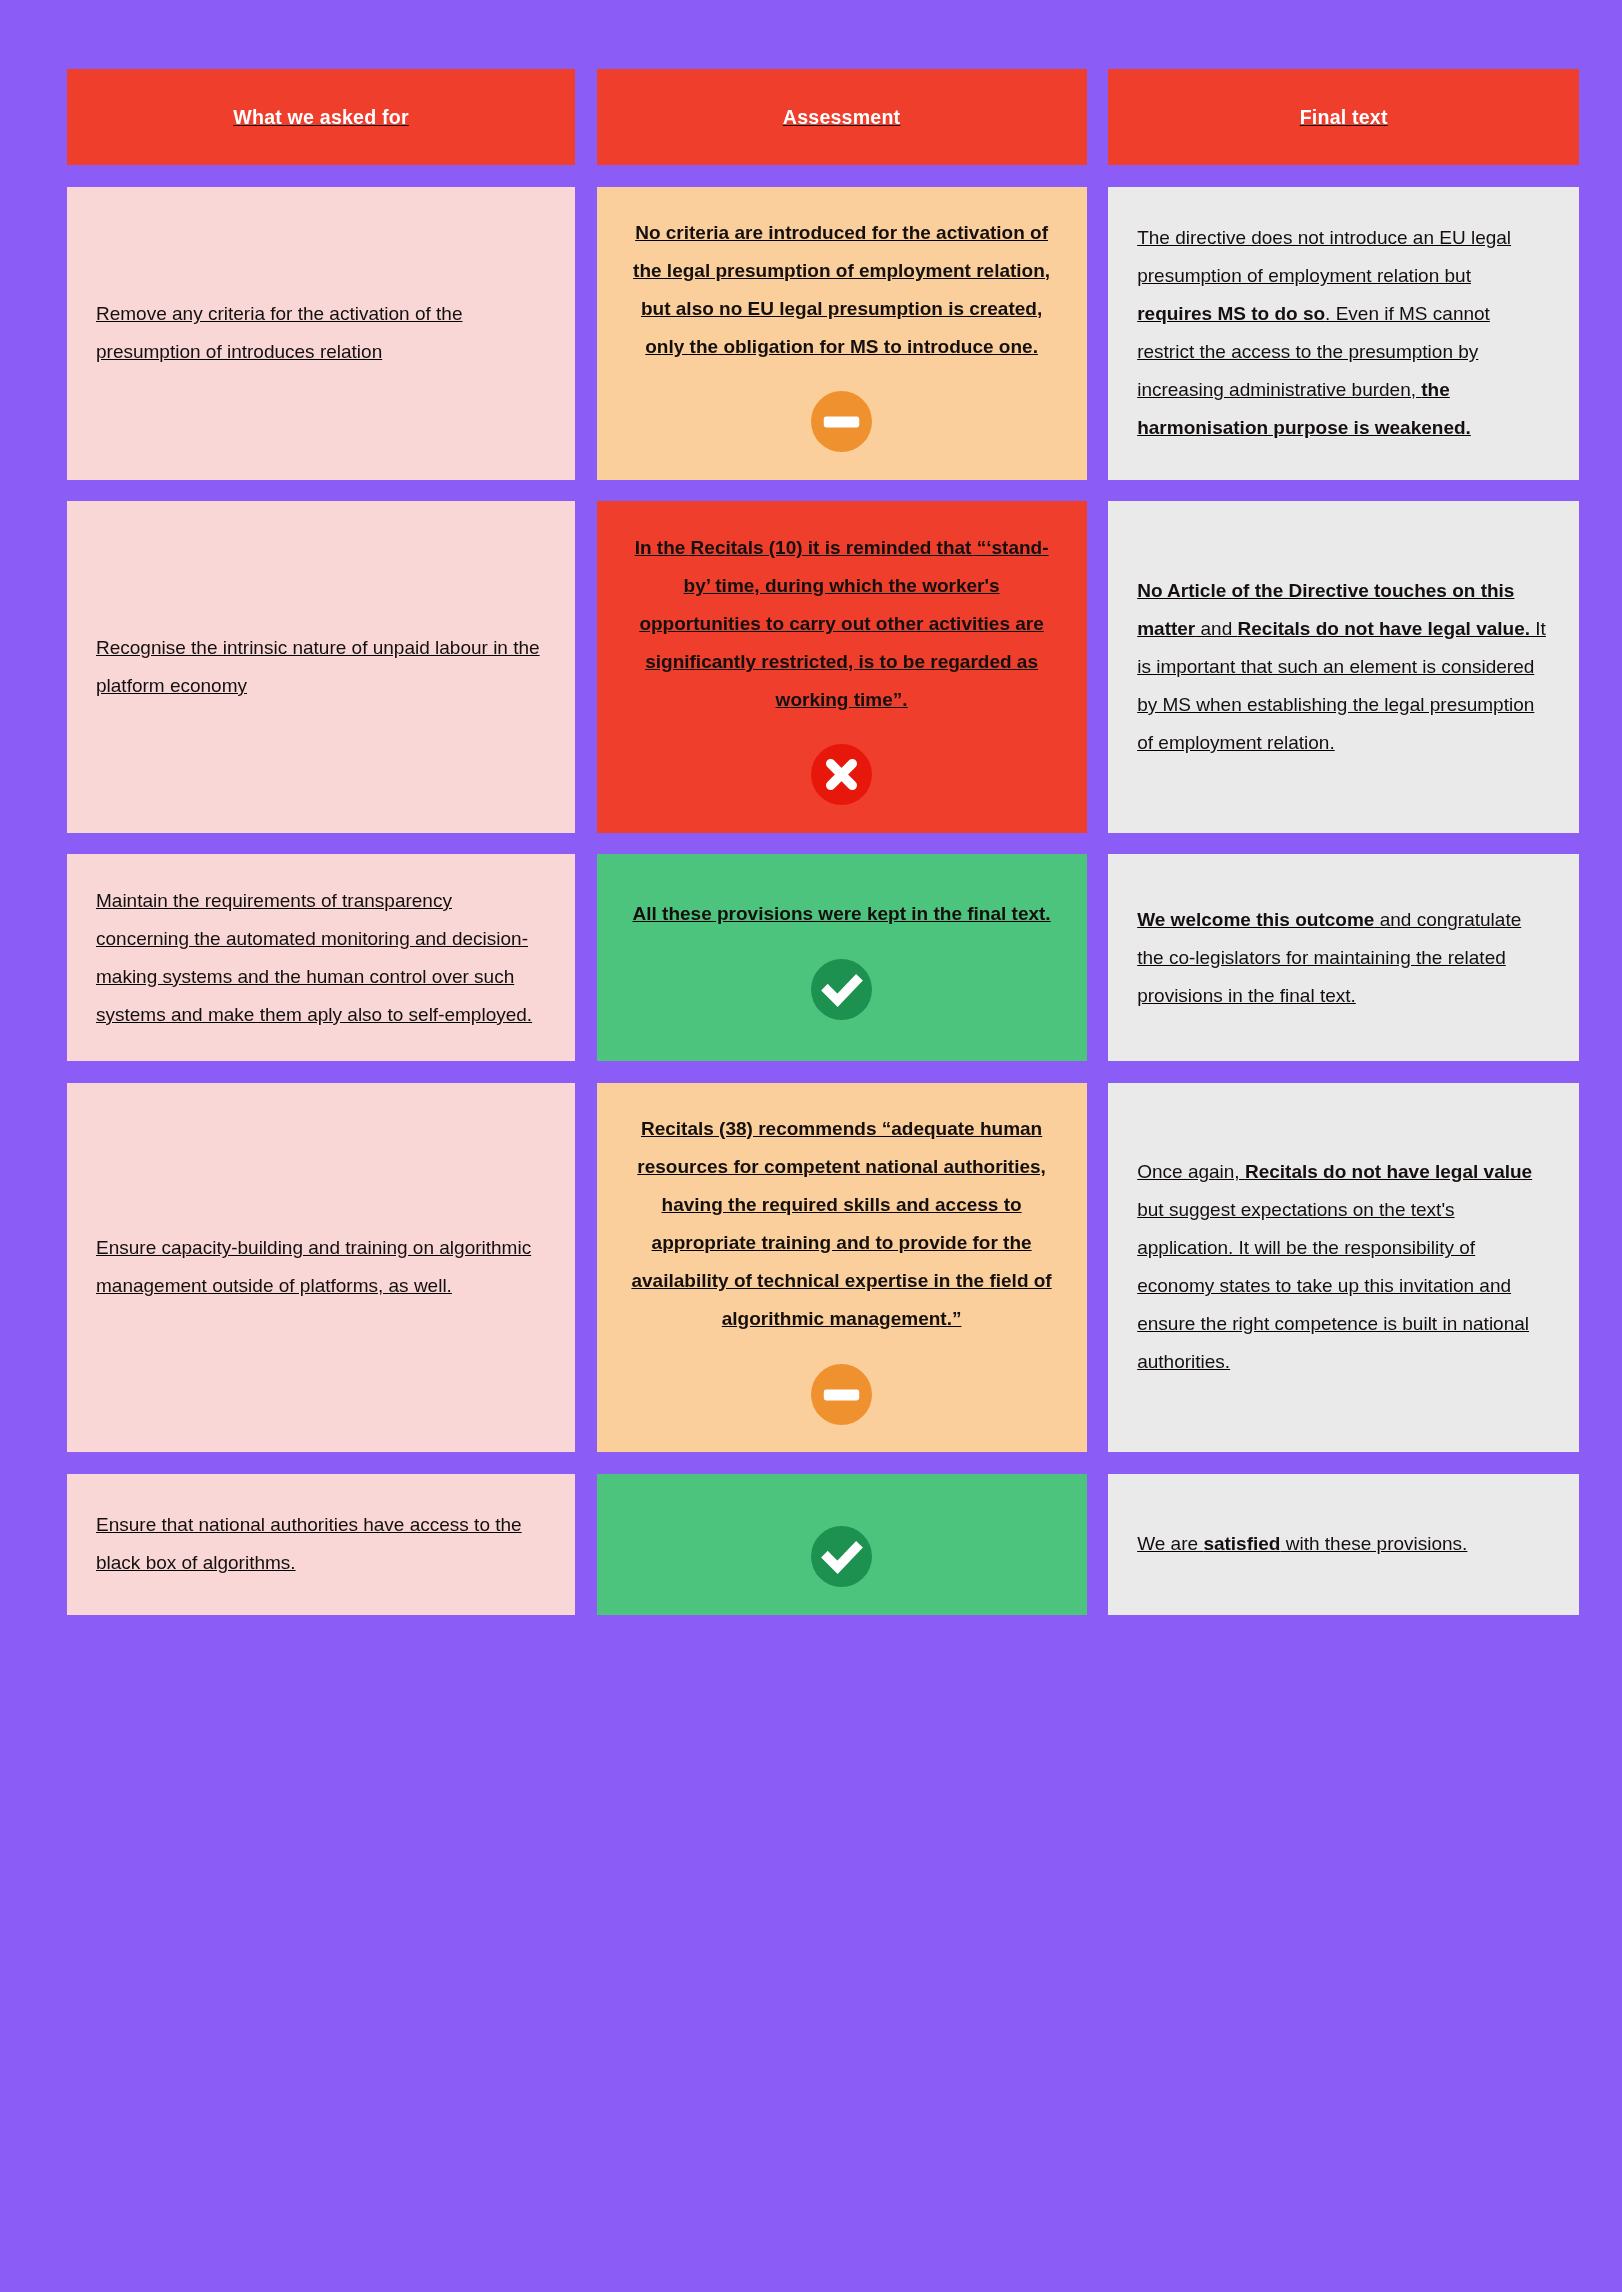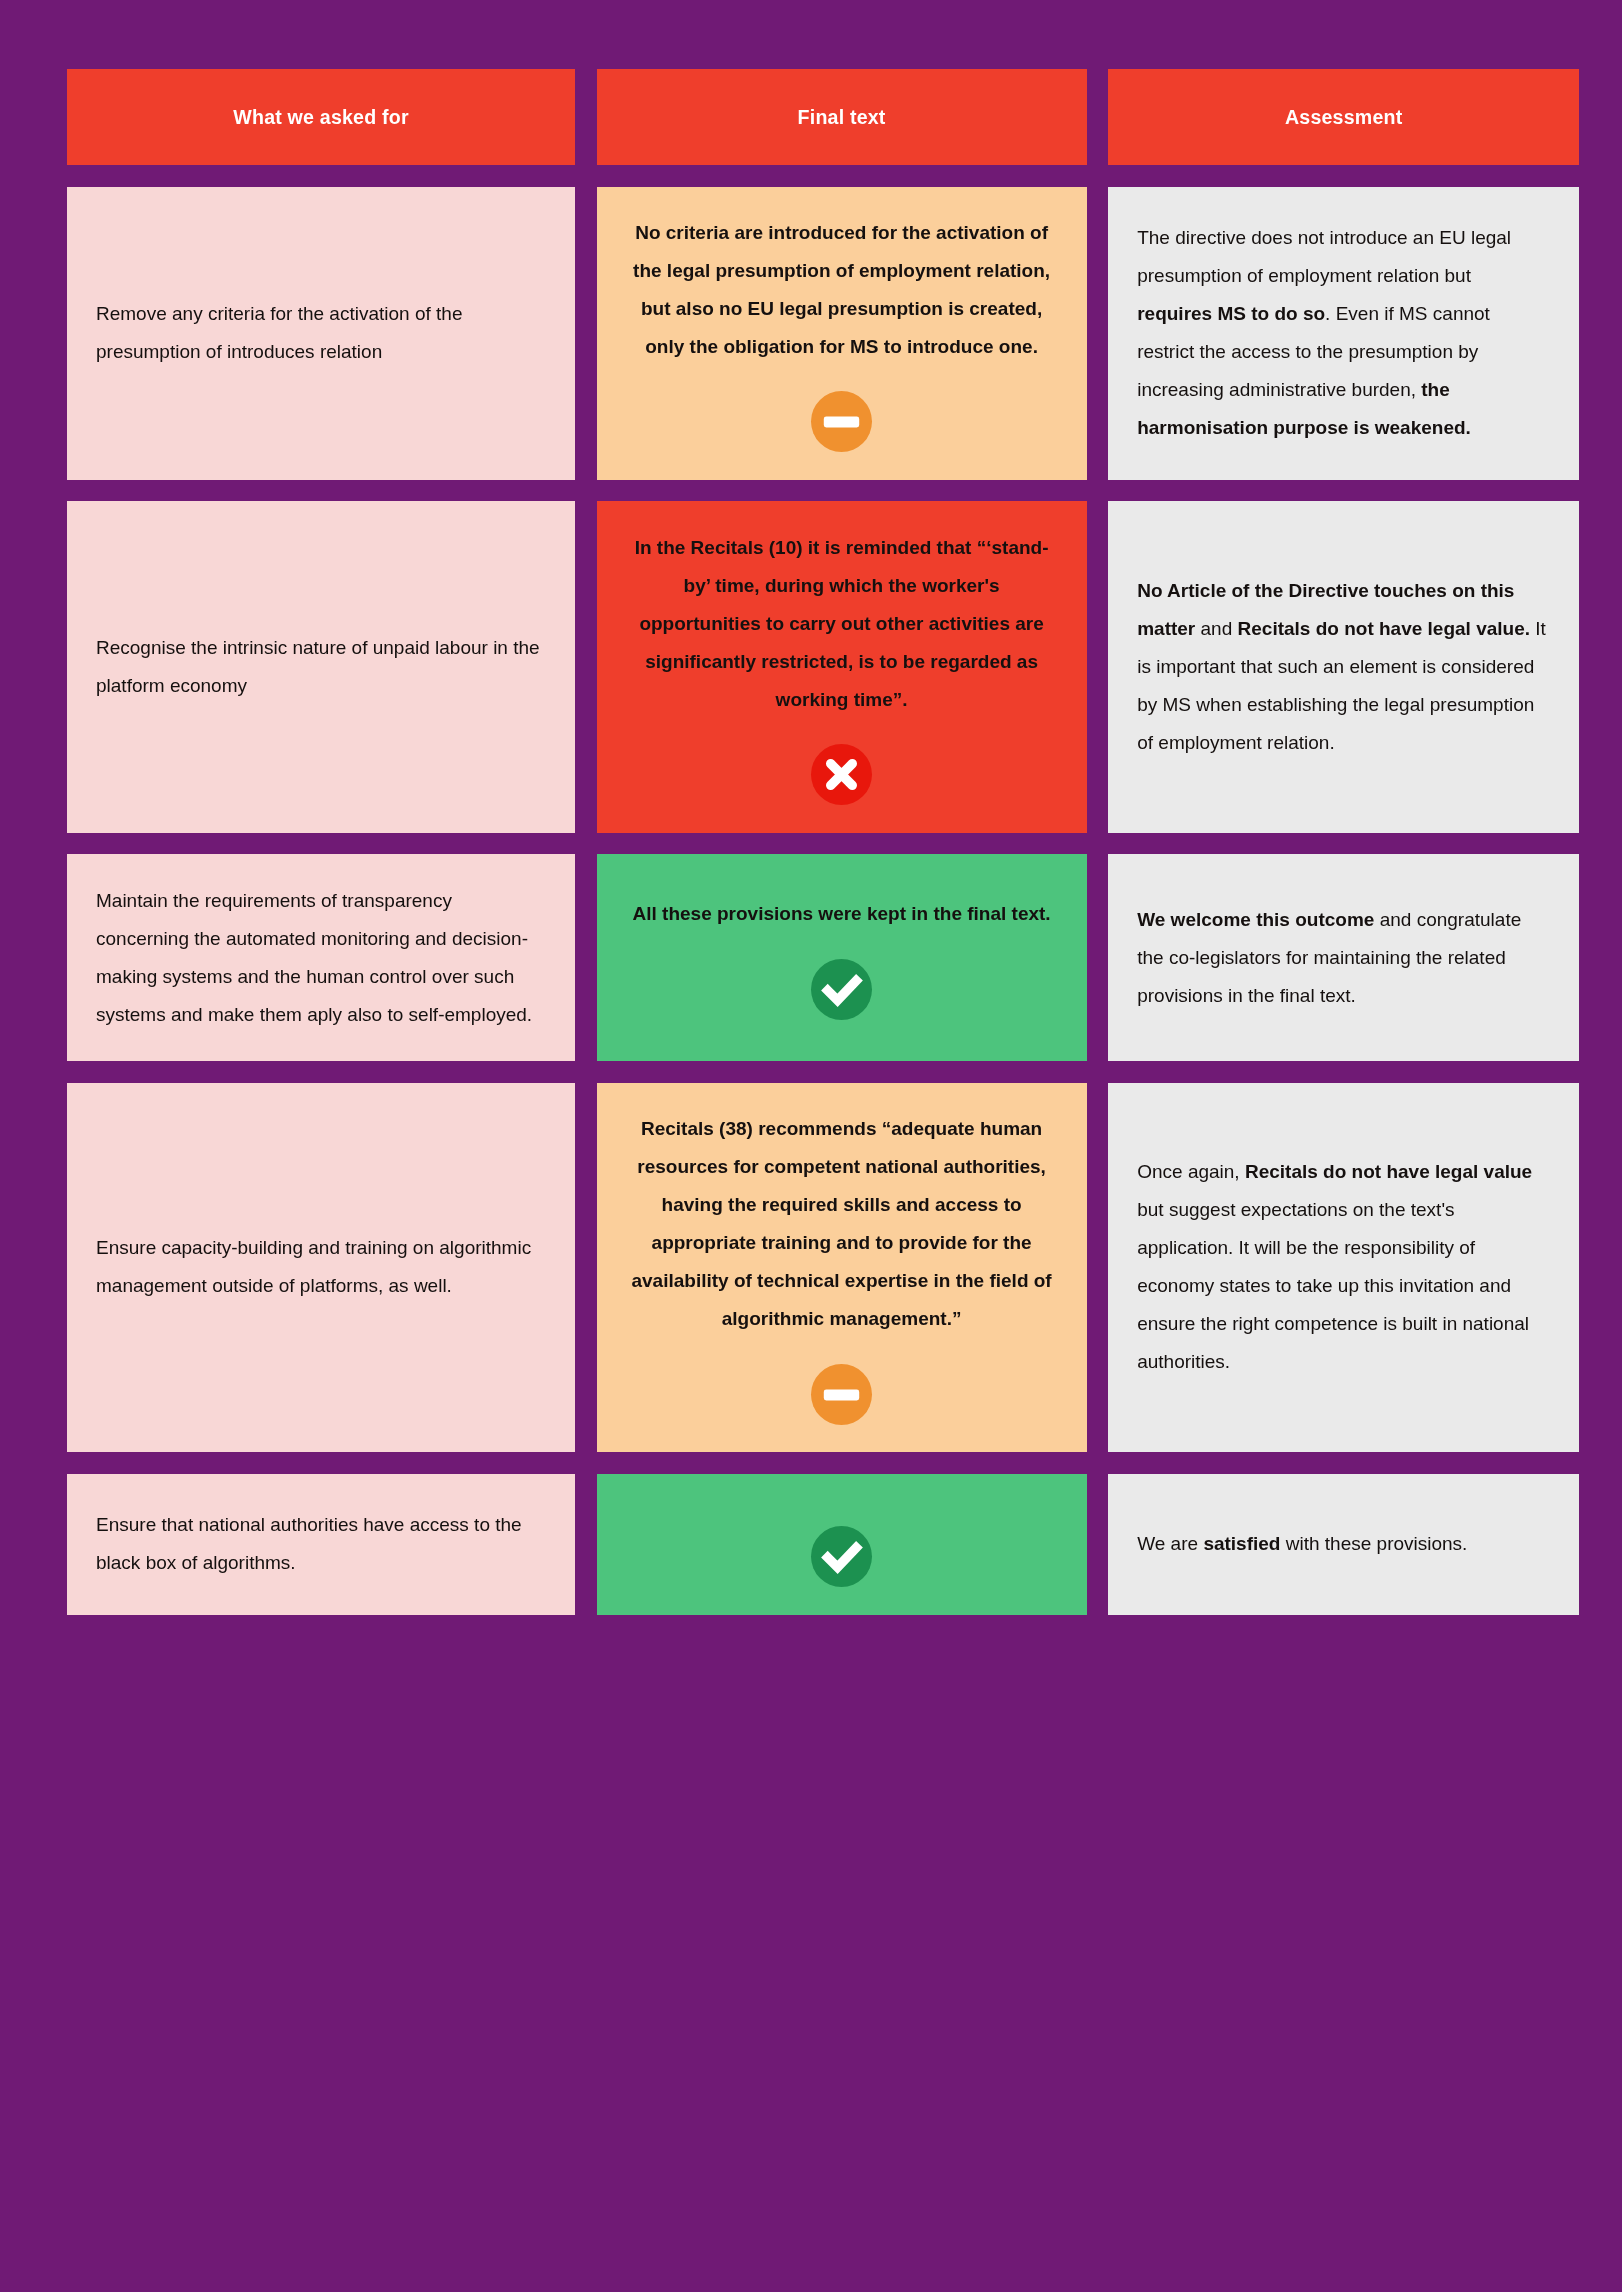--- a/index.html
+++ b/index.html
@@ -8,22 +8,23 @@
     width: 1622px;
     height: 2293px;
     background: #ffffff;
     font-family: "Liberation Sans", sans-serif;
   }
 
   #page {
     position: relative;
     width: 1622px;
     height: 2293px;
-    background: #701a75;
+    background: #8b5cf6;
     padding: 69px 67px 69px 67px;
+    text-decoration: underline;
   }
 
   .grid {
     display: grid;
     grid-template-columns: 508px 490px 471px;
     column-gap: 21.6px;
     row-gap: 21.6px;
     width: 100%;
   }
 
@@ -97,24 +98,24 @@
 </head>
 <body>
 
 <div id="page">
   <div class="grid">
 
     <div class="header-cell">
       <span>What we asked for</span>
     </div>
     <div class="header-cell">
-      <span>Final text</span>
+      <span>Assessment</span>
     </div>
     <div class="header-cell">
-      <span>Assessment</span>
+      <span>Final text</span>
     </div>
 
     <div id="rows-host" style="display:contents"><div class="cell ask">
           <div><span class="rt-seg">Remove any criteria for the activation of the presumption of introduces relation</span></div>
         </div><div class="cell final status-partial">
           <div class="final-text"><b>No criteria are introduced for the activation of the legal presumption of employment relation, but also no EU legal presumption is created, only the obligation for MS to introduce one.</b></div>
           <div class="status-icon icon-partial">
             <svg width="61" height="61" viewBox="0 0 62 62" aria-hidden="true">
               <rect x="13" y="26" width="36" height="11" rx="2.5" fill="#ffffff"></rect>
             </svg>

